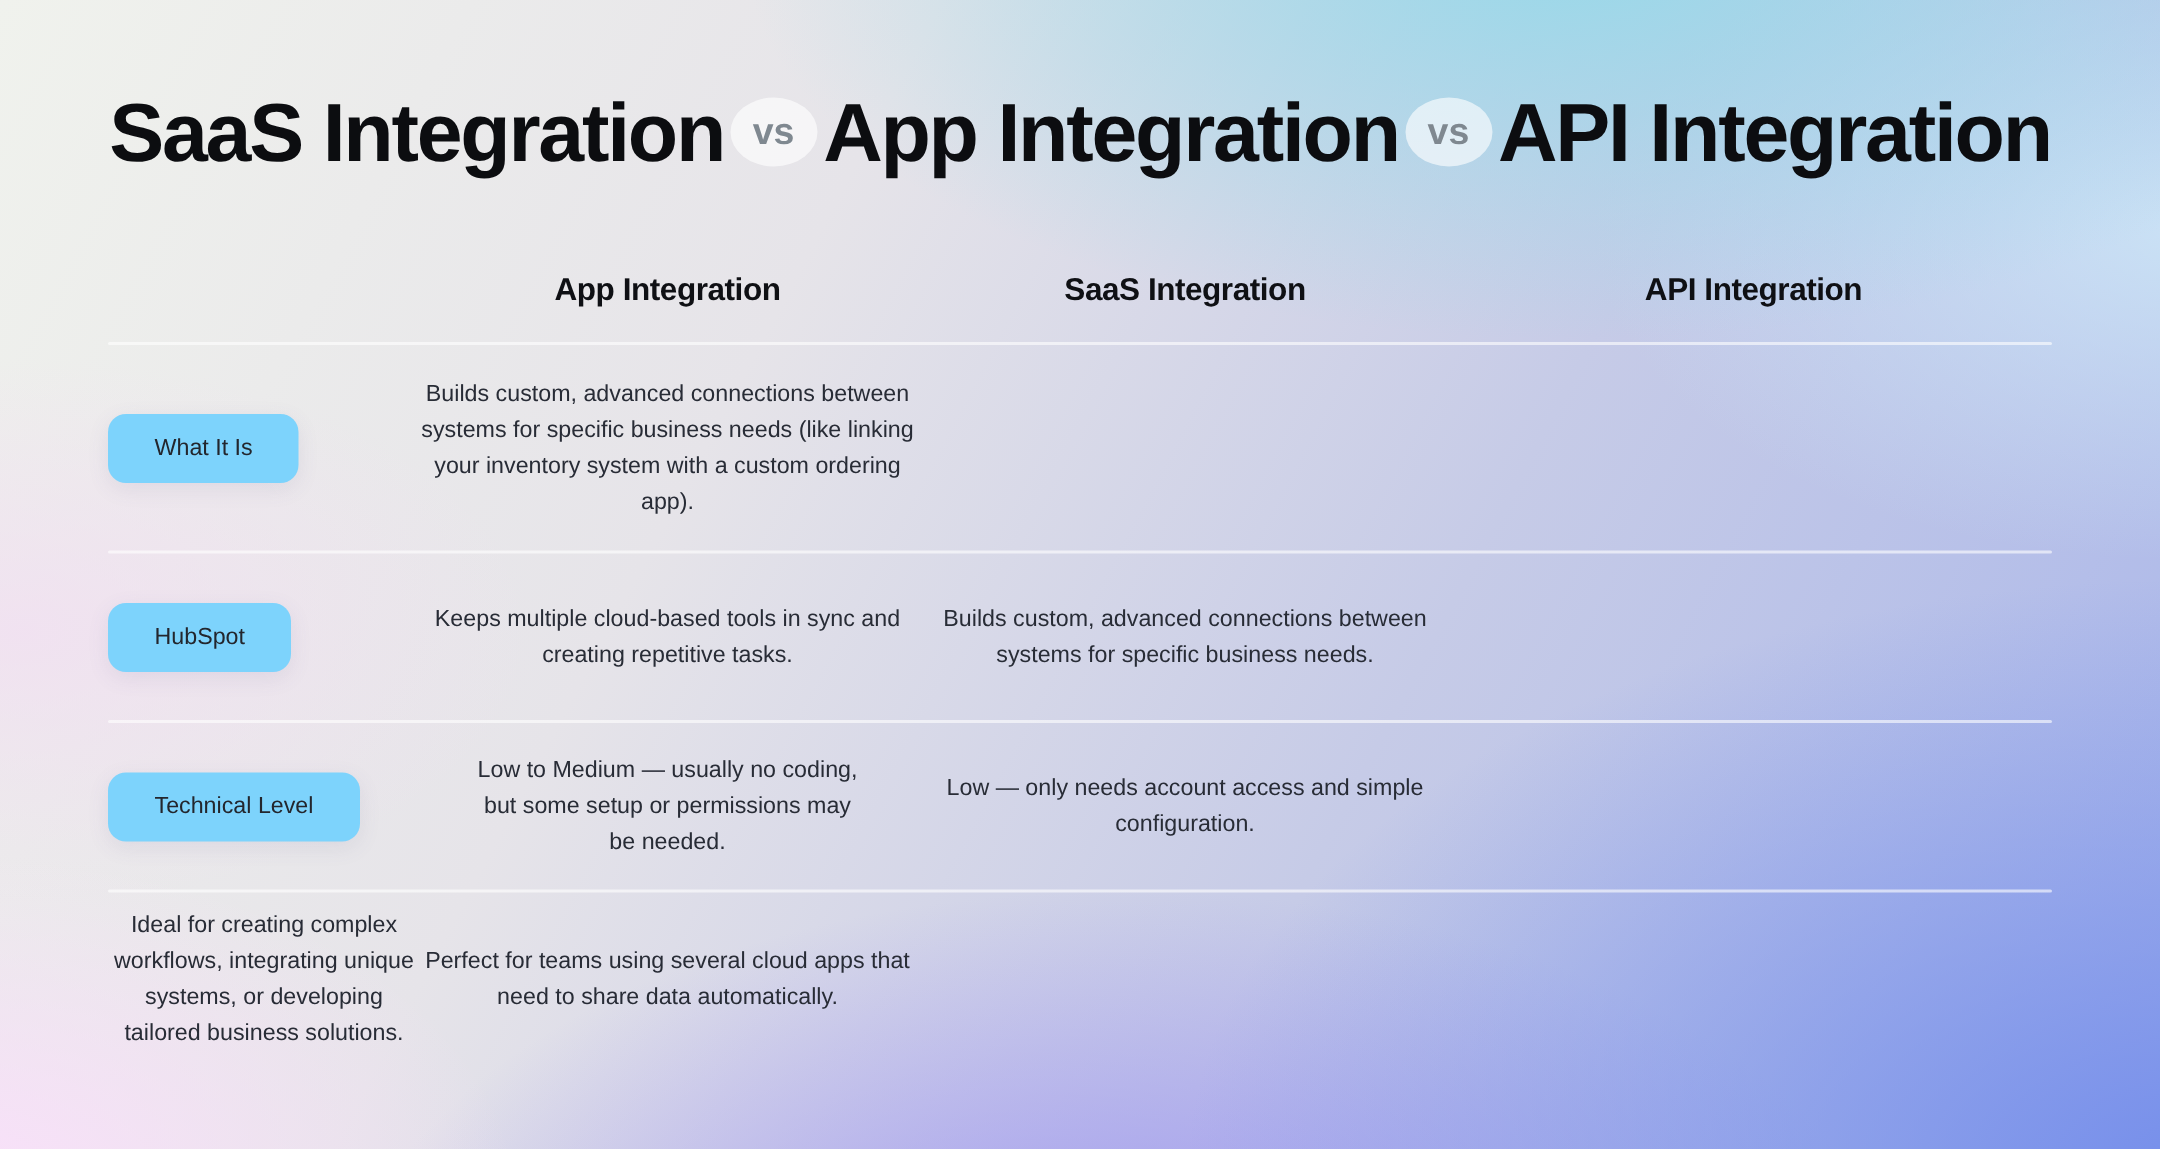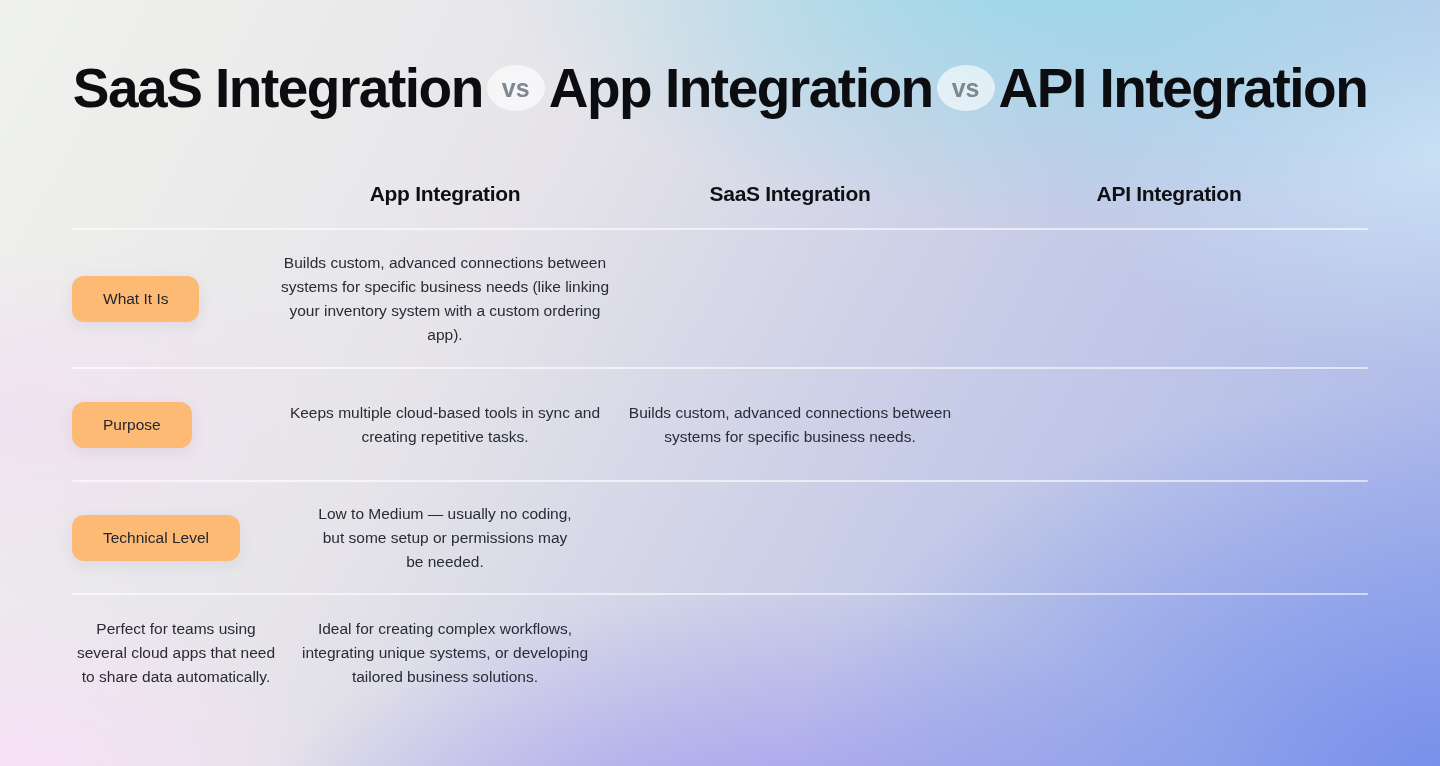--- a/index.html
+++ b/index.html
@@ -69,21 +69,21 @@
   }
   .divider {
     height: 2px;
     background: rgba(255,255,255,0.6);
     border-radius: 1px;
   }
 
   .body-row .label-cell { display: flex; justify-content: flex-start; }
   .pill {
     display: inline-block;
-    background: #fdba74;
+    background: #7dd3fc;
     border-radius: 12px;
     padding: 14px 31px;
     font-size: 15.5px;
     color: #23262d;
     box-shadow: 0 4px 14px rgba(90,90,140,0.10);
     white-space: nowrap;
   }
   .cell {
     text-align: center;
     font-size: 15.5px;
@@ -132,45 +132,48 @@
     </div>
     <div class="cell col-api">
         <div class="cell-inner">Builds custom, advanced connections between systems for specific business needs (like linking your inventory system with a custom ordering app).</div>
       </div>
   </div>
 
   <div class="divider"></div>
 
   <div class="grid-row body-row row-h-2">
     <div class="label-cell">
-      <span class="pill">Purpose</span>
+      <span class="pill">HubSpot</span>
     </div>
     <div class="cell col-saas">
         <div class="cell-inner">Keeps multiple cloud-based tools in sync and creating repetitive tasks.</div>
       </div>
     <div class="cell col-api">
         <div class="cell-inner">Builds custom, advanced connections between systems for specific business needs.</div>
       </div>
   </div>
 
   <div class="divider"></div>
 
   <div class="grid-row body-row row-h-3">
     <div class="label-cell">
       <span class="pill">Technical Level</span>
     </div>
     <div class="cell col-app">
         <div class="cell-inner">Low to Medium — usually no coding, but some setup or permissions may be needed.</div>
       </div>
+    <div class="cell col-saas">
+        <div class="cell-inner">Low — only needs account access and simple configuration.</div>
+      </div>
   </div>
 
   <div class="divider"></div>
 
   <div class="grid-row body-row row-h-4">
+    <div class="cell col-api">
+        <div class="cell-inner">Ideal for creating complex workflows, integrating unique systems, or developing tailored business solutions.</div>
+      </div>
     <div class="cell col-saas">
         <div class="cell-inner">Perfect for teams using several cloud apps that need to share data automatically.</div>
-      </div>
-    <div class="cell col-api">
-        <div class="cell-inner">Ideal for creating complex workflows, integrating unique systems, or developing tailored business solutions.</div>
       </div>
   </div>
 
 </main>
 
 </body></html>

